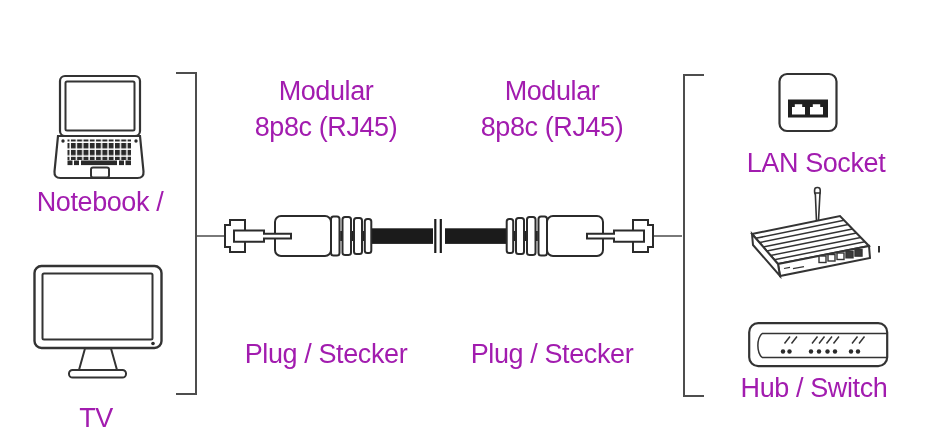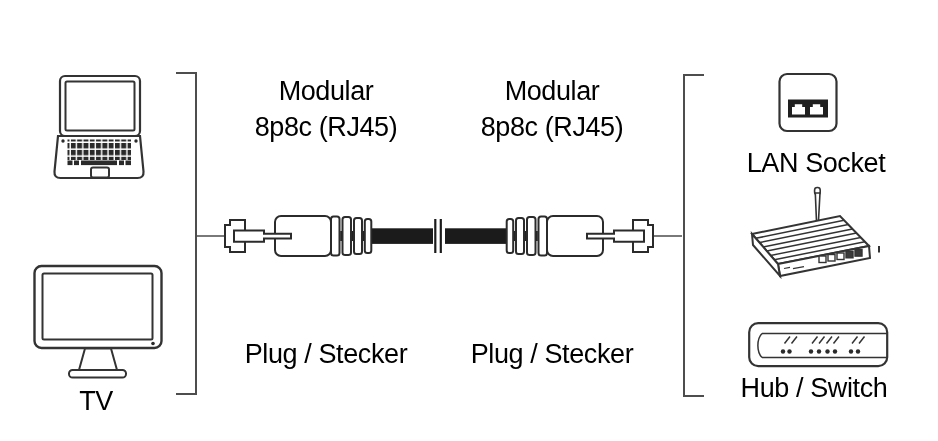--- a/index.html
+++ b/index.html
@@ -3,21 +3,21 @@
 <meta charset="utf-8">
 <style>
   html,body { margin:0; padding:0; background:#fff; }
   .stage {
     position:relative; width:938px; height:441px; background:#ffffff;
     font-family:"Liberation Sans", sans-serif; color:#2d2d2c; overflow:hidden;
   }
   .abs { position:absolute; }
   .label {
     position:absolute; font-size:27px; line-height:36px;
-    text-align:center; letter-spacing:-0.4px; color:#000000; white-space:nowrap;
+    text-align:center; letter-spacing:-0.4px; color:#a21caf; white-space:nowrap;
   }
   .bracket { position:absolute; }
   .bracket-left  { left:176px; top:72px;  width:19px; height:319px;
     border-top:2px solid #4d4d4d; border-bottom:2px solid #4d4d4d; border-right:2px solid #4d4d4d; }
   .bracket-right { left:683px; top:74px;  width:19px; height:319px;
     border-top:2px solid #4d4d4d; border-bottom:2px solid #4d4d4d; border-left:2px solid #4d4d4d; }
   .wsh { fill:#ffffff; stroke:#2b2b2b; stroke-width:2; }
   .ln  { stroke:#4d4d4d; stroke-width:1.7; }
   .ic  { stroke:#333333; fill:#ffffff; }
 </style>
@@ -40,31 +40,32 @@
     <rect x="15.5" y="65.5" width="63.5" height="20.5" fill="url(#kb)"></rect>
     <rect x="15.5" y="86.5" width="5" height="4.6" fill="#2a2a2a"></rect>
     <rect x="22" y="86.5" width="5" height="4.6" fill="#2a2a2a"></rect>
     <rect x="29" y="86.5" width="36" height="4.6" fill="#2a2a2a"></rect>
     <rect x="67" y="86.5" width="5" height="4.6" fill="#2a2a2a"></rect>
     <rect x="73.5" y="86.5" width="5.5" height="4.6" fill="#2a2a2a"></rect>
     <rect x="39" y="93.5" width="18" height="10" rx="2" class="ic" stroke-width="2"></rect>
   </svg>
 
   <div class="label" style="left:18px;top:184px;width:164px">
+    <div>Notebook /</div>
   </div>
 
   <svg class="abs" style="left:33px;top:264px" width="130" height="116" viewBox="0 0 130 116">
     <rect x="1.5" y="2" width="127" height="82" rx="7" class="ic" stroke-width="2.4"></rect>
     <rect x="9.5" y="9.5" width="110" height="66" rx="1.5" class="ic" stroke-width="2"></rect>
     <circle cx="120" cy="79.5" r="1.8" fill="#2a2a2a"></circle>
     <path d="M52,84.5 H78 L84,106 H46 Z" class="ic" stroke-width="2"></path>
     <rect x="36" y="106" width="57" height="7.5" rx="3.6" class="ic" stroke-width="2"></rect>
   </svg>
 
-  <div class="label" style="left:14px;top:383px;width:164px">
+  <div class="label" style="left:14px;top:400px;width:164px">
     <div>TV</div>
   </div>
 
   <div class="bracket bracket-left"></div>
   <div class="bracket bracket-right"></div>
 
   <svg class="abs" style="left:196px;top:210px" width="488" height="52" viewBox="0 0 488 52">
     <defs>
       <g id="plugL">
         <line x1="0" y1="26" x2="34" y2="26" class="ln"></line>

